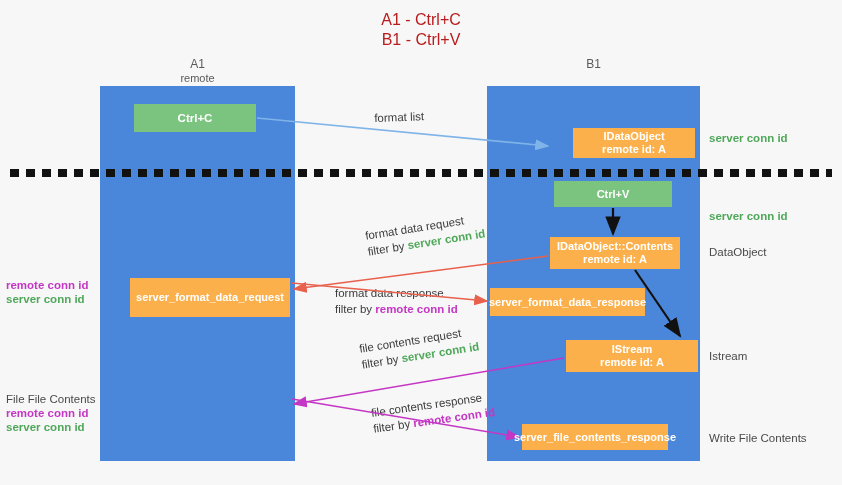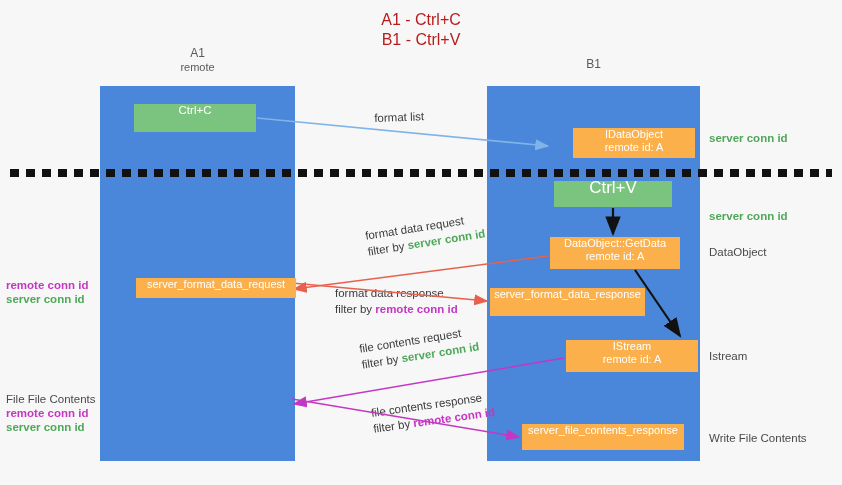--- a/index.html
+++ b/index.html
@@ -32,21 +32,21 @@
     color: #b91c1c;
   }
   
   .lane-head {
     position: absolute;
     text-align: center;
     font-size: 12px;
     line-height: 14px;
     color: #5a5a5a;
   }
-  #head-a1 { left: 100px; top: 46px; width: 195px; }
+  #head-a1 { left: 100px; top: 57px; width: 195px; }
   #head-b1 { left: 487px; top: 57px; width: 213px; }
   .lane-head .lane-sub { font-size: 11px; }
   
   .lane {
     position: absolute;
     top: 86px;
     height: 375px;
     background: #4a86d9;
   }
   #lane-a1 { left: 100px; width: 195px; }
@@ -64,39 +64,40 @@
       rgba(0,0,0,0) 9px, rgba(0,0,0,0) 16px
     );
   }
   
   .node {
     position: absolute;
     box-sizing: border-box;
     display: flex;
     flex-direction: column;
     align-items: center;
-    justify-content: flex-start;
+    justify-content: center;
     text-align: center;
     color: #ffffff;
     font-size: 11px;
     line-height: 13px;
     z-index: 5;
+    font-weight: bold;
   }
   .node.green { background: #7ac47f; }
   .node.orange { background: #fbb04c; }
   .node .l2 { font-size: 11px; }
   #n-ctrlc  { left: 134px; top: 104px; width: 122px; height: 28px; font-size: 11.5px; }
   #n-idataobject { left: 573px; top: 128px; width: 122px; height: 30px; }
-  #n-ctrlv  { left: 554px; top: 181px; width: 118px; height: 26px; font-size: 17px; }
+  #n-ctrlv  { left: 554px; top: 181px; width: 118px; height: 26px; font-size: 11px; }
   #n-getdata { left: 550px; top: 237px; width: 130px; height: 32px; }
   #n-istream { left: 566px; top: 340px; width: 132px; height: 32px; }
-  #n-fmtreq  { left: 136px; top: 278px; width: 160px; height: 20px; }
+  #n-fmtreq  { left: 130px; top: 278px; width: 160px; height: 39px; }
   #n-fmtresp { left: 490px; top: 288px; width: 155px; height: 28px; }
   #n-filereq { left: 128px; top: 393px; width: 162px; height: 26px; }
-  #n-fileresp{ left: 522px; top: 424px; width: 162px; height: 26px; }
+  #n-fileresp{ left: 522px; top: 424px; width: 146px; height: 26px; }
   
   .side-label {
     position: absolute;
     font-size: 11.5px;
     color: #4a4a4a;
     white-space: nowrap;
   }
   .side-label.green-txt { color: #4fa85a; font-weight: bold; }
   #sl-servconn1 { left: 709px; top: 132px; }
   #sl-servconn2 { left: 709px; top: 210px; }
@@ -204,21 +205,21 @@
   <div class="node orange" id="n-idataobject">
     <div>IDataObject</div>
     <div class="l2">remote id: A</div>
   </div>
 
   <div class="node green" id="n-ctrlv">
     <div>Ctrl+V</div>
   </div>
 
   <div class="node orange" id="n-getdata">
-    <div>DataObject::GetData</div>
+    <div>IDataObject::Contents</div>
     <div class="l2">remote id: A</div>
   </div>
 
   <div class="node orange" id="n-istream">
     <div>IStream</div>
     <div class="l2">remote id: A</div>
   </div>
 
   <div class="node orange" id="n-fmtreq">
     <div>server_format_data_request</div>

